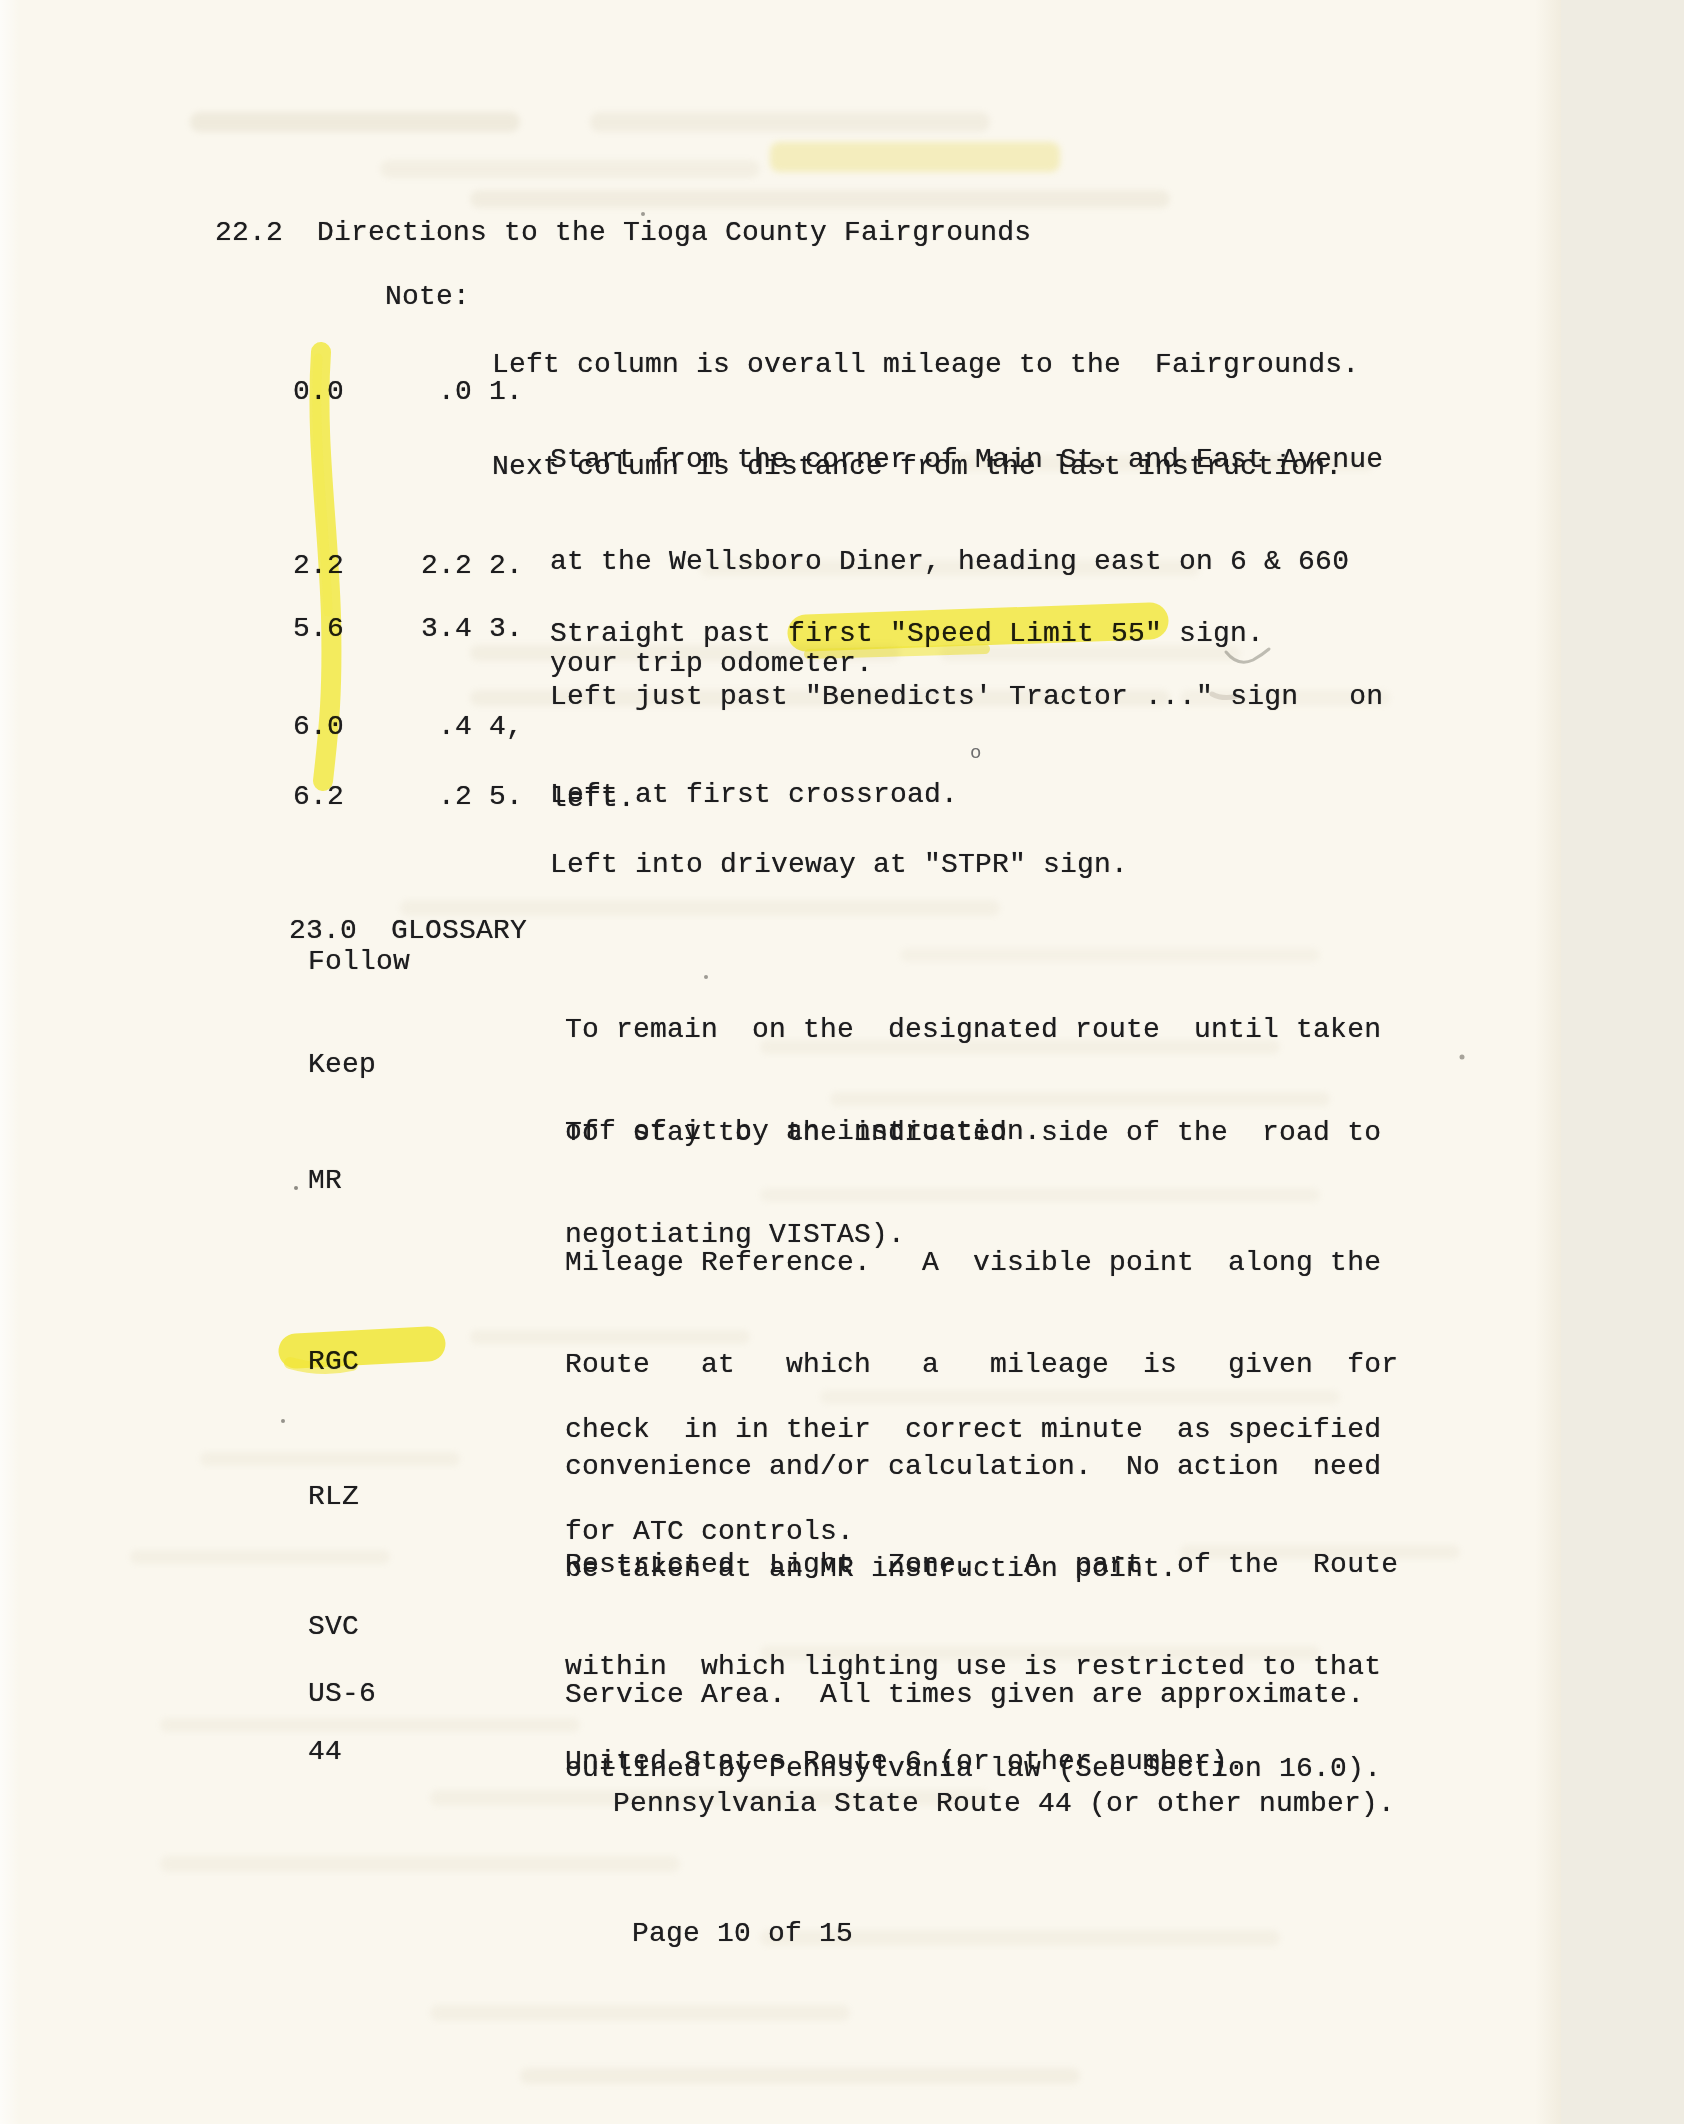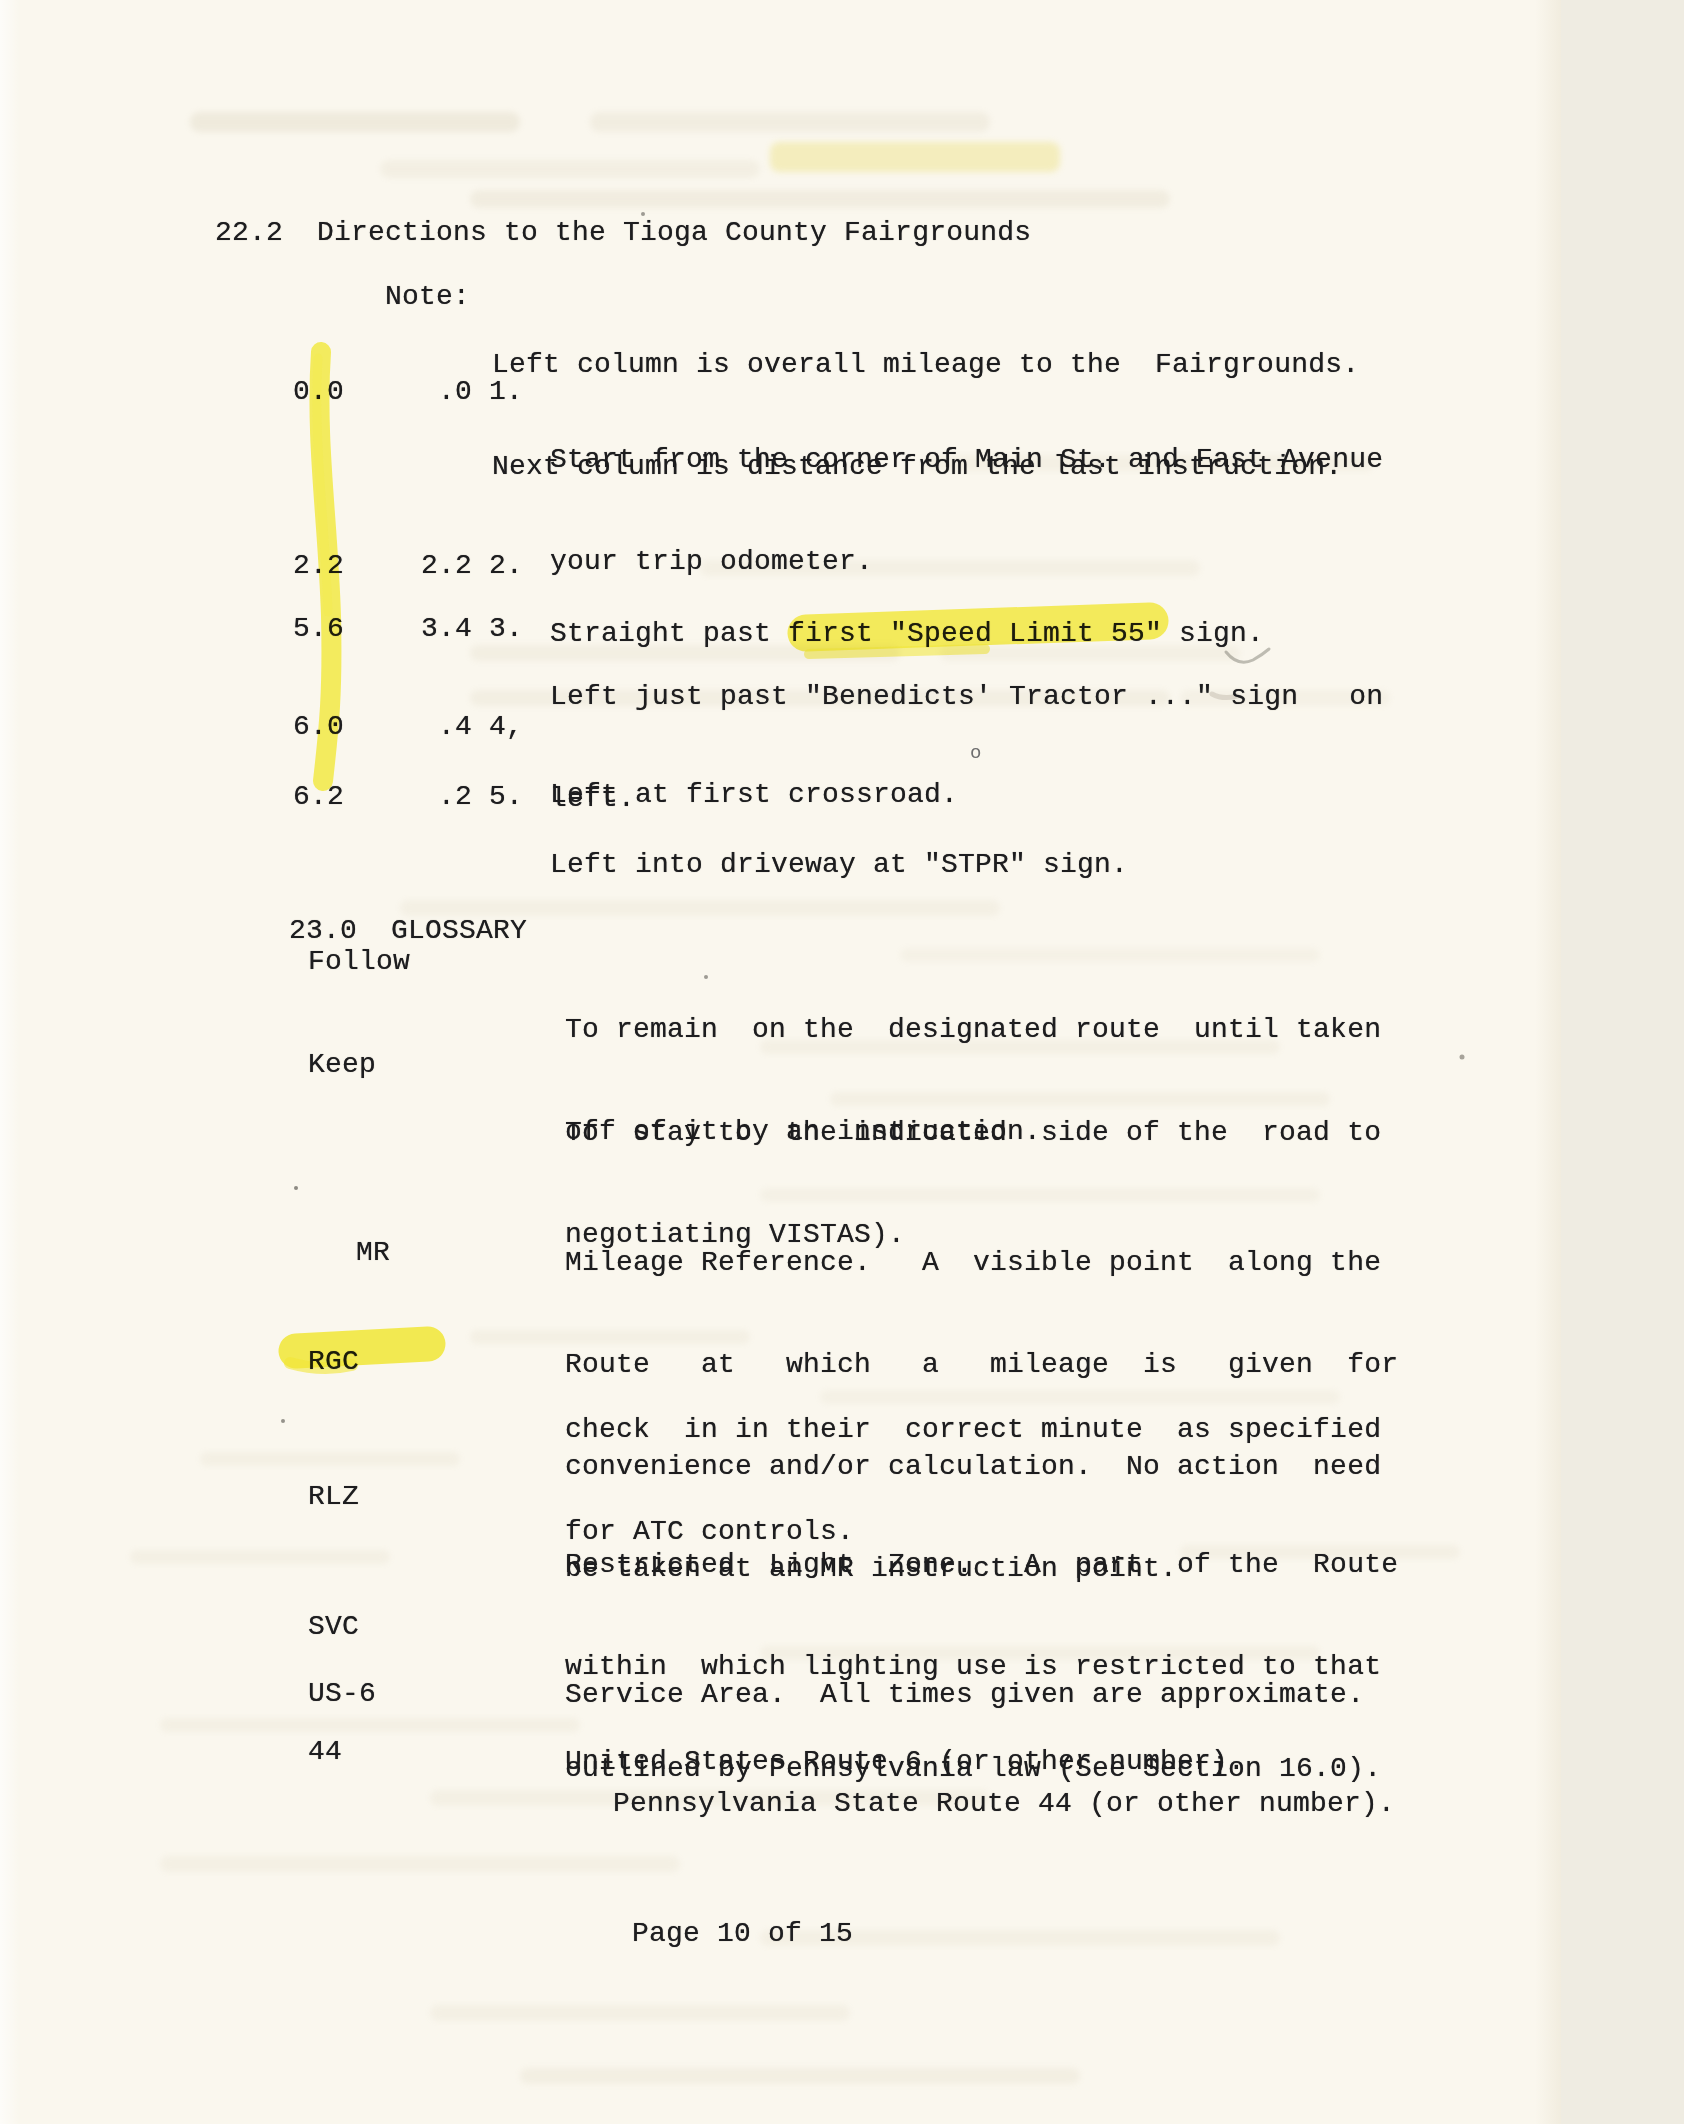--- a/index.html
+++ b/index.html
@@ -90,20 +90,21 @@
     <div class="line">Left column is overall mileage to the  Fairgrounds.</div>
     <div class="line">Next column is distance from the last instruction.</div>
   </div>
 
   <div>
     <div class="txt total" style="top:375px;">0.0</div>
     <div class="txt leg" style="top:375px;">.0</div>
     <div class="txt num" style="top:375px;">1.</div>
     <div class="txt itext" style="top:375px;">
       <div class="line">Start from the corner of Main St. and East Avenue</div>
+      <div class="line">at the Wellsboro Diner, heading east on 6 &amp; 660</div>
       <div class="line">your trip odometer.</div>
     </div>
   </div>
 
   <div>
     <div class="txt total" style="top:549px;">2.2</div>
     <div class="txt leg" style="top:549px;">2.2</div>
     <div class="txt num" style="top:549px;">2.</div>
     <div class="txt itext" style="top:549px;">
       <div class="line">Straight past first "Speed Limit 55" sign.</div>
@@ -152,21 +153,21 @@
 
   <div>
     <div class="txt term" style="top:1048px;">Keep</div>
     <div class="txt def" style="top:1048px;">
       <div class="line">To  stay to  the indicated  side of the  road to</div>
       <div class="line">negotiating VISTAS).</div>
     </div>
   </div>
 
   <div>
-    <div class="txt term" style="top:1236px;margin-left:48px;">MR</div>
+    <div class="txt term" style="top:1164px;">MR</div>
     <div class="txt def" style="top:1178px;">
       <div class="line">Mileage Reference.   A  visible point  along the</div>
       <div class="line">Route   at   which   a   mileage  is   given  for</div>
       <div class="line">convenience and/or calculation.  No action  need</div>
       <div class="line">be taken at an MR instruction point.</div>
     </div>
   </div>
 
   <div>
     <div class="txt term" style="top:1345px;">RGC</div>

